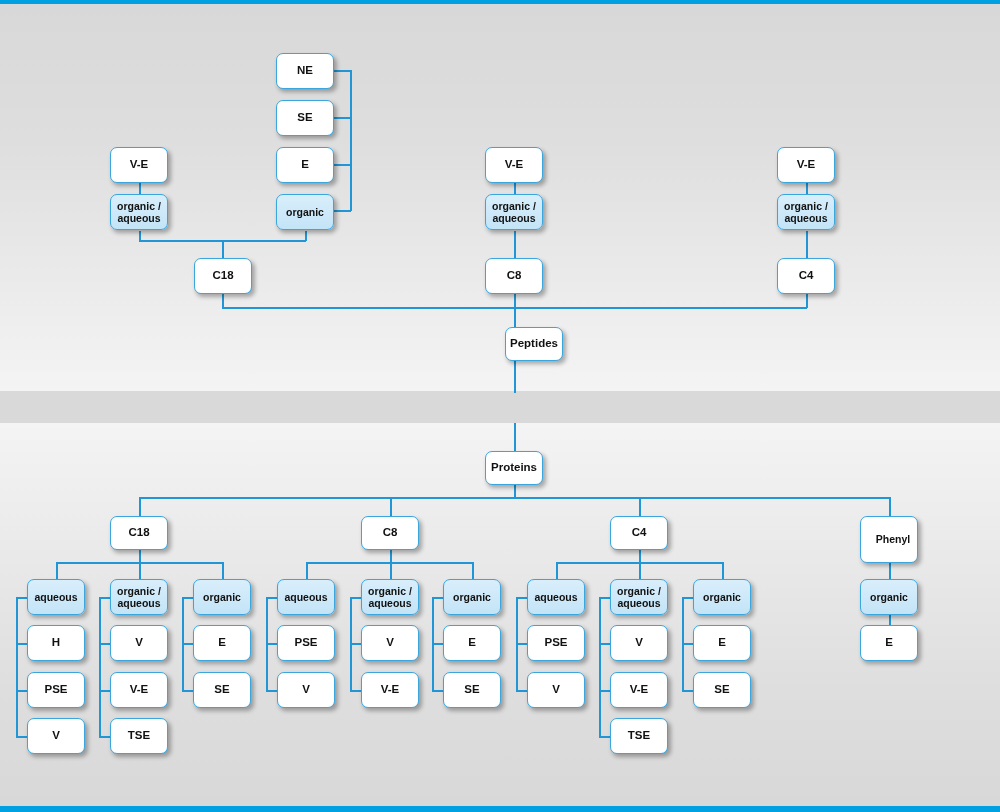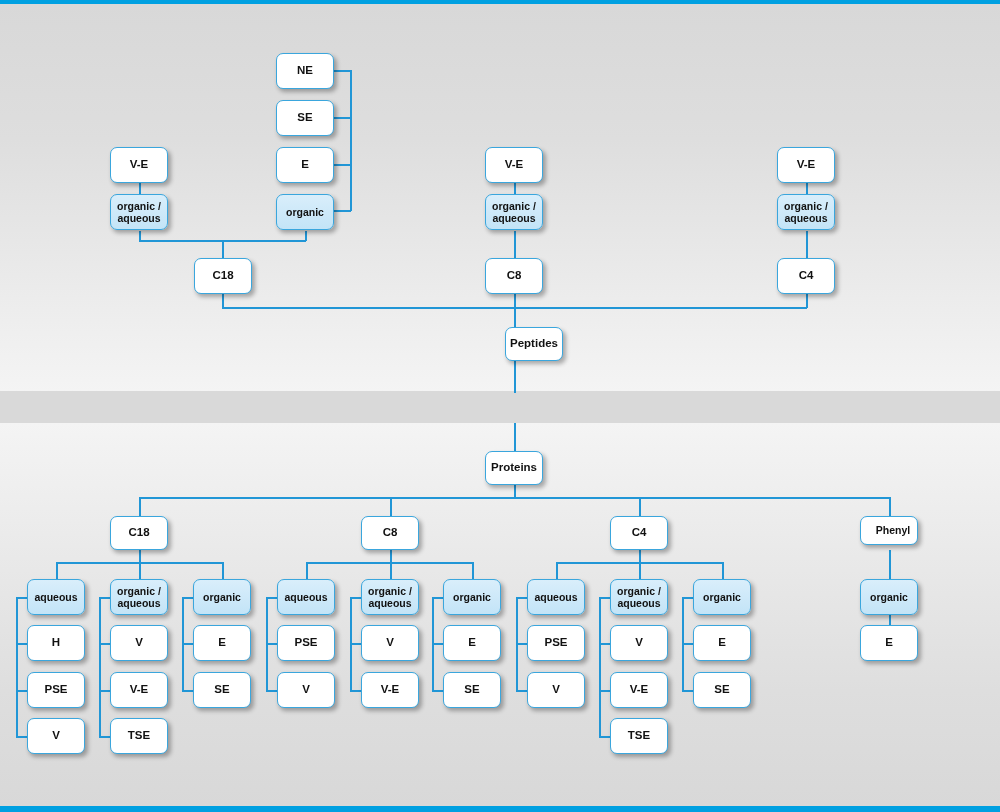--- a/index.html
+++ b/index.html
@@ -135,21 +135,21 @@
   <div class="ln lv" style="left:514px;top:485px;height:13px;"></div>
   <div class="ln lh" style="left:139px;top:497px;width:751px;"></div>
   <div class="ln lv" style="left:139px;top:497px;height:19px;"></div>
   <div class="ln lv" style="left:390px;top:497px;height:19px;"></div>
   <div class="ln lv" style="left:639px;top:497px;height:19px;"></div>
   <div class="ln lv" style="left:889px;top:497px;height:19px;"></div>
 
   <div class="node" style="left:110px;top:516px;width:58px;height:34px;">C18</div>
   <div class="node" style="left:361px;top:516px;width:58px;height:34px;">C8</div>
   <div class="node" style="left:610px;top:516px;width:58px;height:34px;">C4</div>
-  <div class="node small" style="left:860px;top:516px;width:58px;height:29px;padding-left:8px;">Phenyl</div>
+  <div class="node small" style="left:860px;top:516px;width:58px;height:47px;padding-left:8px;">Phenyl</div>
 
   <div class="ln lv" style="left:139px;top:550px;height:13px;"></div>
   <div class="ln lh" style="left:56px;top:562px;width:167px;"></div>
   <div class="ln lv" style="left:56px;top:562px;height:17px;"></div>
   <div class="ln lv" style="left:139px;top:562px;height:17px;"></div>
   <div class="ln lv" style="left:222px;top:562px;height:17px;"></div>
 
   <div class="node fill small" style="left:27px;top:579px;width:58px;height:36px;">aqueous</div>
   <div class="node fill small" style="left:110px;top:579px;width:58px;height:36px;flex-direction:column;">
     <span>organic /</span>

